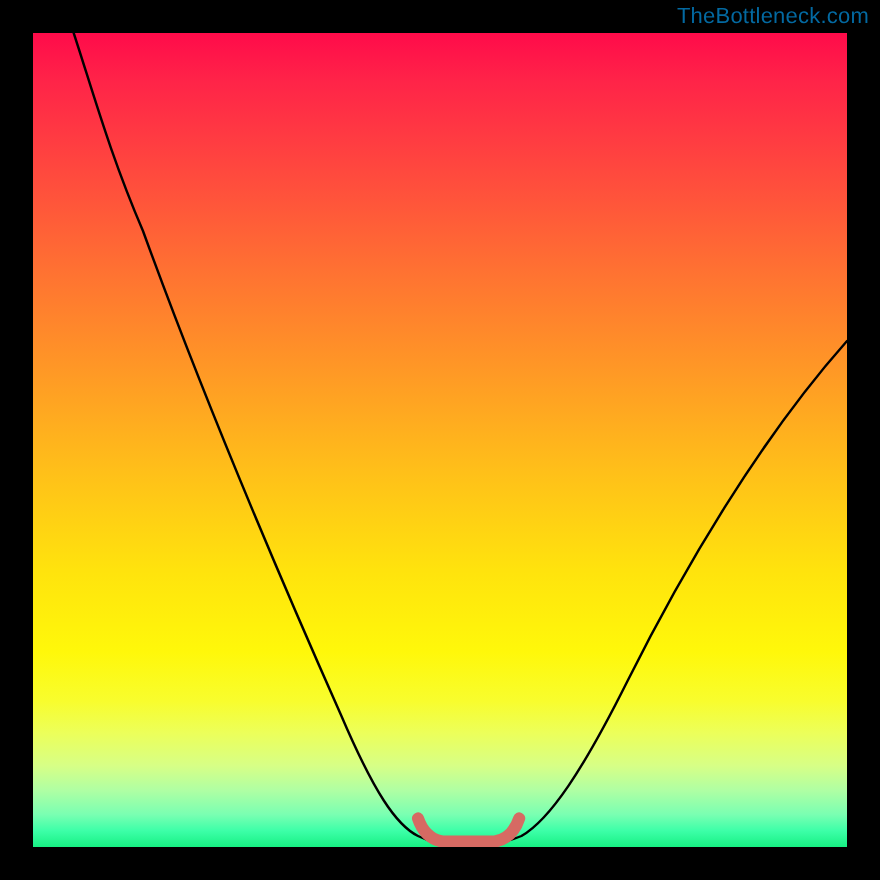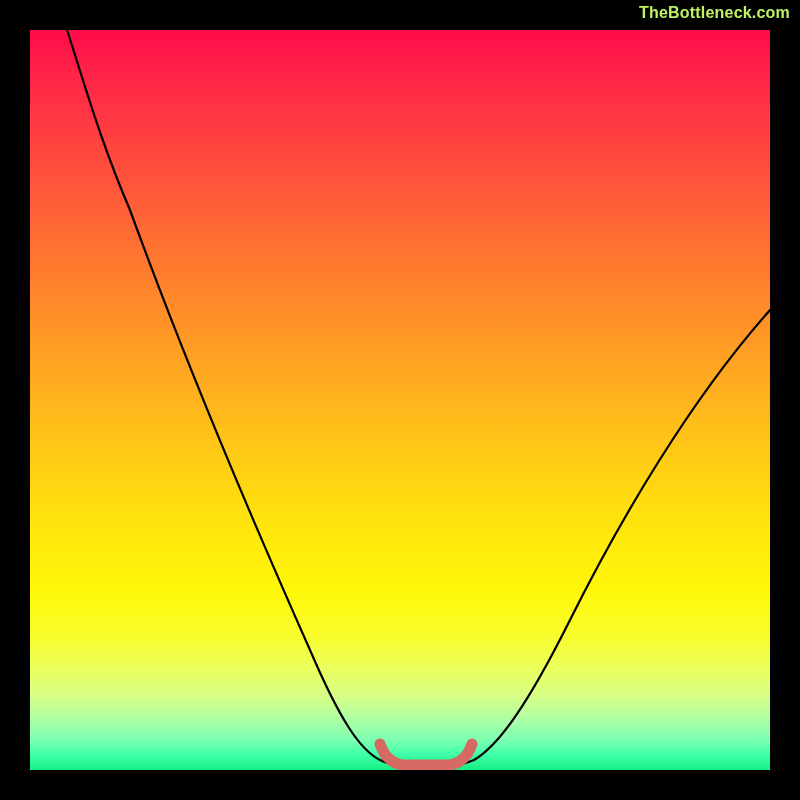--- a/index.html
+++ b/index.html
@@ -14,23 +14,23 @@
   .frame {
     position: relative;
     width: 800px;
     height: 800px;
     background: #000;
   }
   .watermark {
     position: absolute;
     top: 4px;
     right: 10px;
-    color: #bef264;
-    font-size: 16px;
-    font-weight: 700;
+    color: #0369a1;
+    font-size: 20px;
+    font-weight: 400;
     letter-spacing: 0.2px;
     z-index: 10;
   }
   .plot-area {
     position: absolute;
     left: 30px;
     top: 30px;
     width: 740px;
     height: 740px;
     overflow: hidden;

